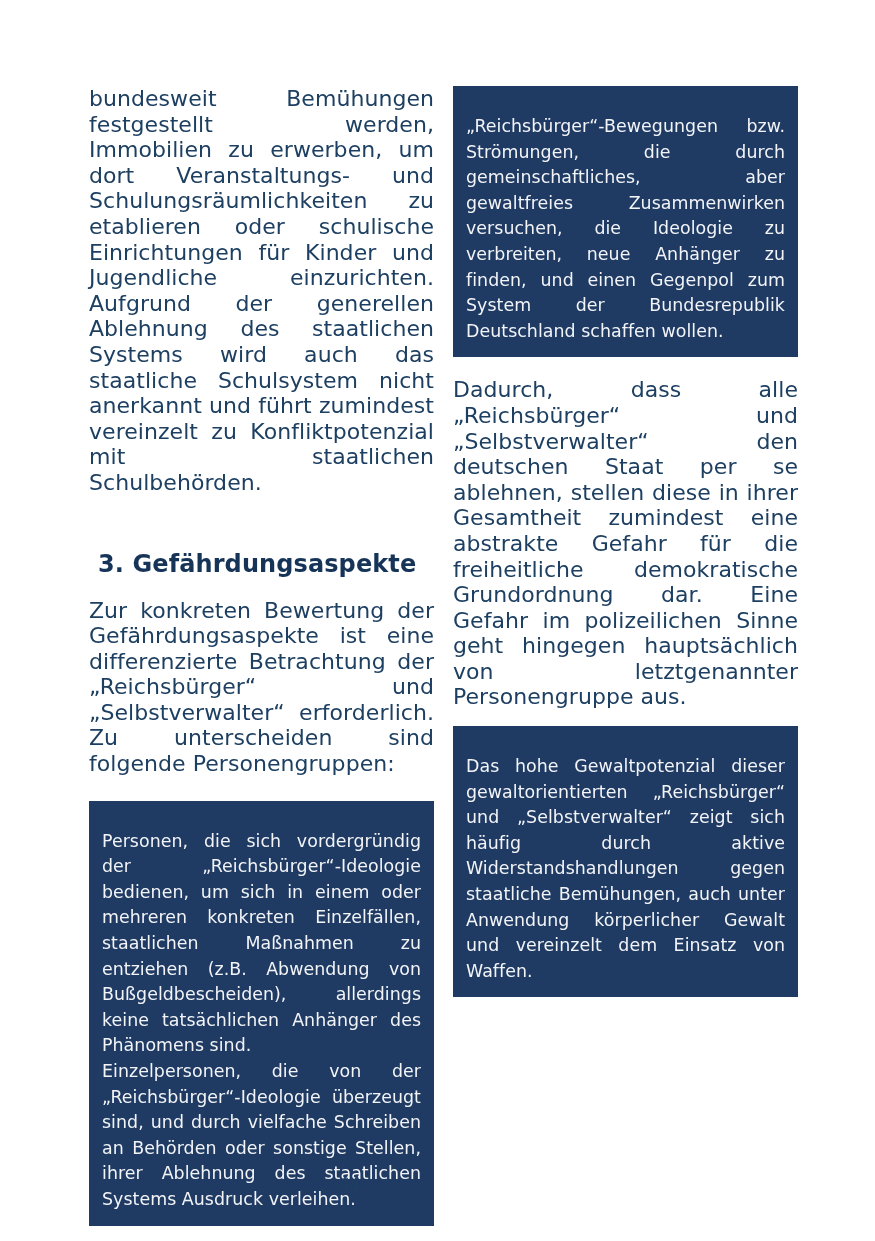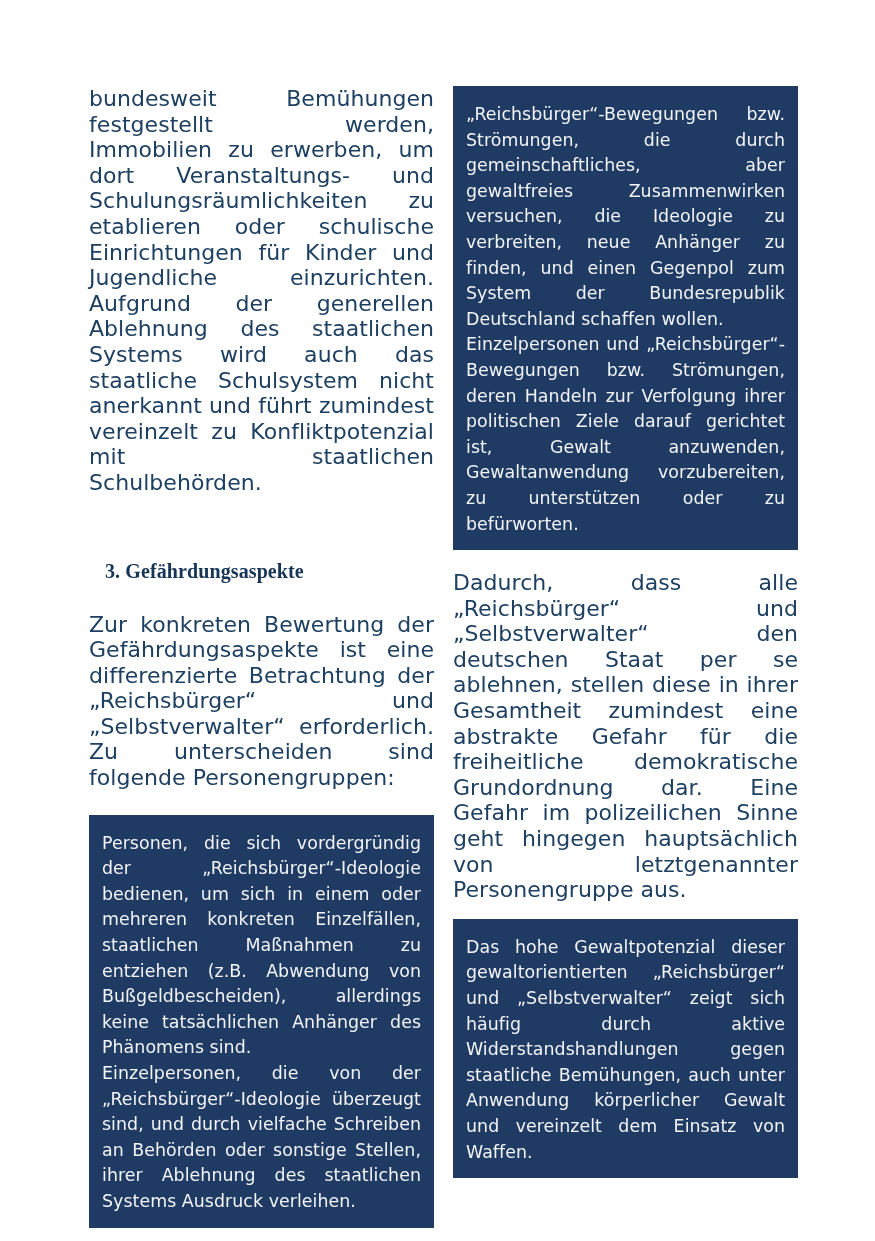--- a/index.html
+++ b/index.html
@@ -42,37 +42,36 @@
     hyphens: manual;
     letter-spacing: 0.05px;
   }
 
   .para {
     margin: 0 0 0 0;
   }
 
   .section-heading {
     color: #163457;
-    font-size: 20px;
+    font-size: 24px;
     line-height: 26px;
     font-weight: bold;
-    margin: 16px;
+    margin: 9px;
     letter-spacing: 0.1px;
-    font-family: Liberation Serif, serif;
   }
 
   
   .navy-box {
     background: #1f3a63;
     color: #f2f4f7;
     font-size: 17.4px;
     line-height: 25.6px;
     text-align: justify;
     text-justify: inter-word;
-    padding: 16px 13px 13px 13px;
+    padding: 28px 13px 13px 13px;
     box-sizing: border-box;
     letter-spacing: 0.05px;
   }
   .navy-box .para + .para { margin-top: 0; }
 
   
   .sp-gap-lg { height: 46px; }
   .sp-gap-md { height: 20px; }
   .sp-gap-sm { height: 16px; }
   .sp-gap-xs { height: 12px; }
@@ -113,21 +112,20 @@
       <p class="para">Personen, die sich vordergründig der „Reichsbürger“-Ideologie bedienen, um sich in einem oder mehreren konkreten Einzelfällen, staatlichen Maßnahmen zu entziehen (z.B. Abwendung von Bußgeldbescheiden), allerdings keine tatsächlichen Anhänger des Phänomens sind.</p>
       <p class="para">Einzelpersonen, die von der „Reichsbürger“-Ideologie überzeugt sind, und durch vielfache Schreiben an Behörden oder sonstige Stellen, ihrer Ablehnung des staatlichen Systems Ausdruck verleihen.</p>
     </div>
 
   </div>
 
   <div class="col col-right">
 
     <div class="navy-box">
       <p class="para">„Reichsbürger“-Bewegungen bzw. Strömungen, die durch gemeinschaftliches, aber gewaltfreies Zusammenwirken versuchen, die Ideologie zu verbreiten, neue Anhänger zu finden, und einen Gegenpol zum System der Bundesrepublik Deutschland schaffen wollen.</p>
-      <p class="para">Einzelpersonen und „Reichsbürger“-Bewegungen bzw. Strömungen, deren Handeln zur Verfolgung ihrer politischen Ziele darauf gerichtet ist, Gewalt anzuwenden, Gewaltanwendung vorzubereiten, zu unterstützen oder zu befürworten.</p>
     </div>
 
     <div class="sp-gap-md"></div>
 
     <p class="body-text para">Dadurch, dass alle „Reichsbürger“ und „Selbstverwalter“ den deutschen Staat per se ablehnen, stellen diese in ihrer Gesamtheit zumindest eine abstrakte Gefahr für die freiheitliche demokratische Grundordnung dar. Eine Gefahr im polizeilichen Sinne geht hingegen hauptsächlich von letztgenannter Personengruppe aus.</p>
 
     <div class="sp-gap-sm"></div>
 
     <div class="navy-box">
       <p class="para">Das hohe Gewaltpotenzial dieser gewaltorientierten „Reichsbürger“ und „Selbstverwalter“ zeigt sich häufig durch aktive Widerstandshandlungen gegen staatliche Bemühungen, auch unter Anwendung körperlicher Gewalt und vereinzelt dem Einsatz von Waffen.</p>

